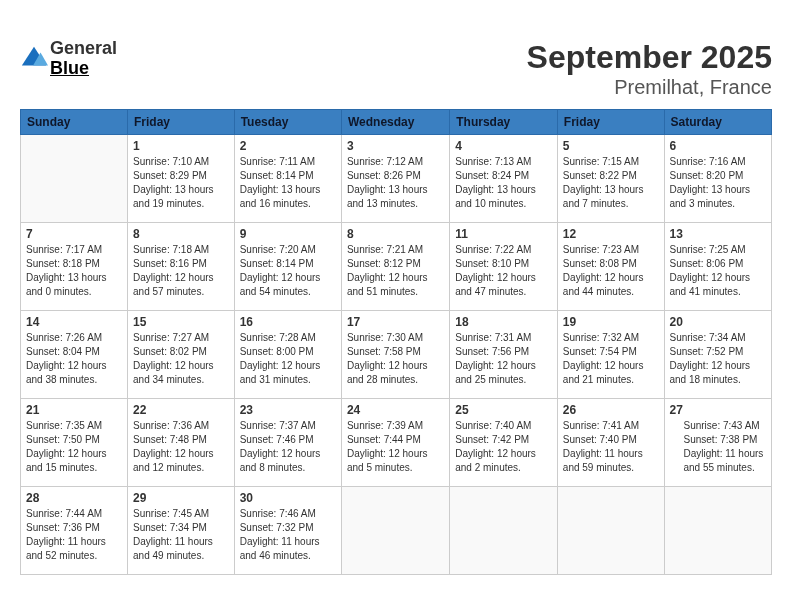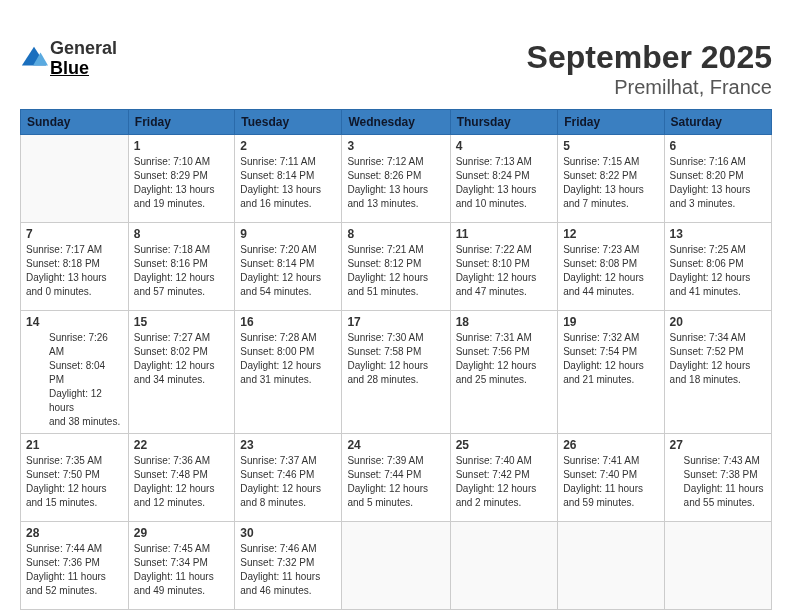--- a/index.html
+++ b/index.html
@@ -215,21 +215,21 @@
             <span class="day-number">13</span>
             <div class="day-info" style="white-space: pre-line;">Sunrise: 7:25 AM
 Sunset: 8:06 PM
 Daylight: 12 hours
 and 41 minutes.</div>
           </td>
         </tr>
         <tr>
           <td>
             <span class="day-number">14</span>
-            <div class="day-info" style="white-space: pre-line; margin-left: 23px;">Sunrise: 7:26 AM
+            <div class="day-info" style="white-space: pre-line;">Sunrise: 7:26 AM
 Sunset: 8:04 PM
 Daylight: 12 hours
 and 38 minutes.</div>
           </td>
           <td>
             <span class="day-number">15</span>
             <div class="day-info" style="white-space: pre-line;">Sunrise: 7:27 AM
 Sunset: 8:02 PM
 Daylight: 12 hours
 and 34 minutes.</div>

